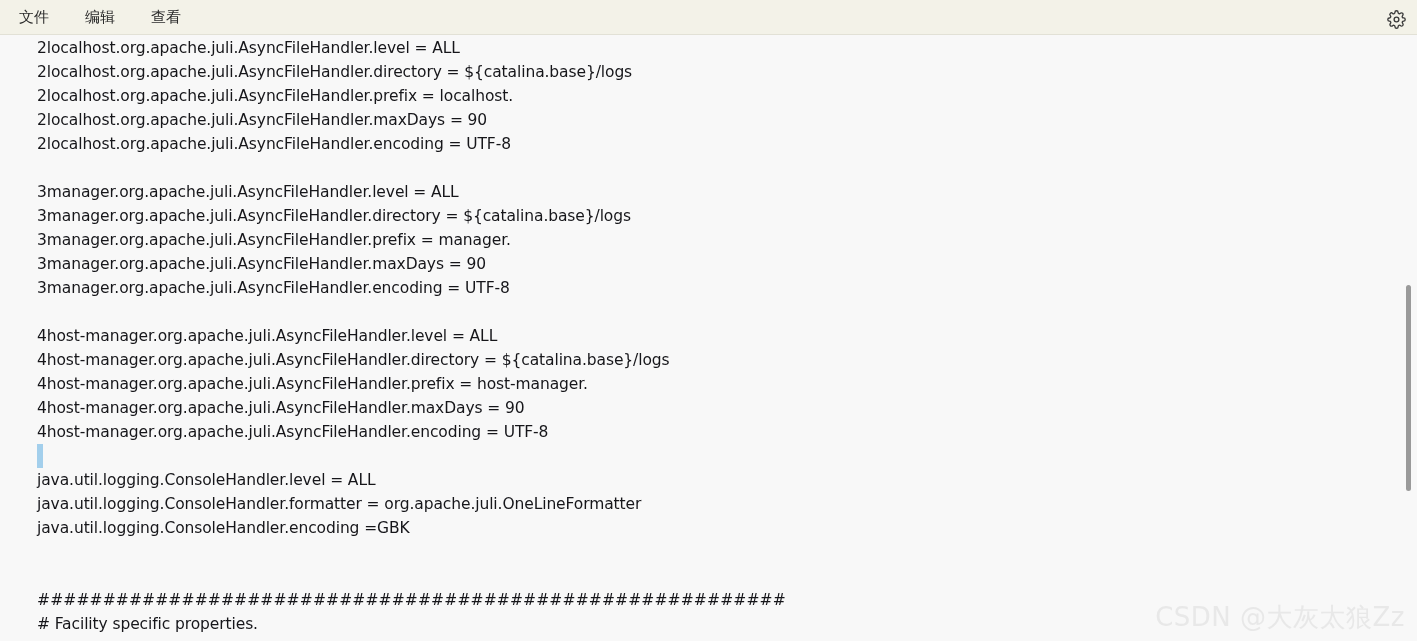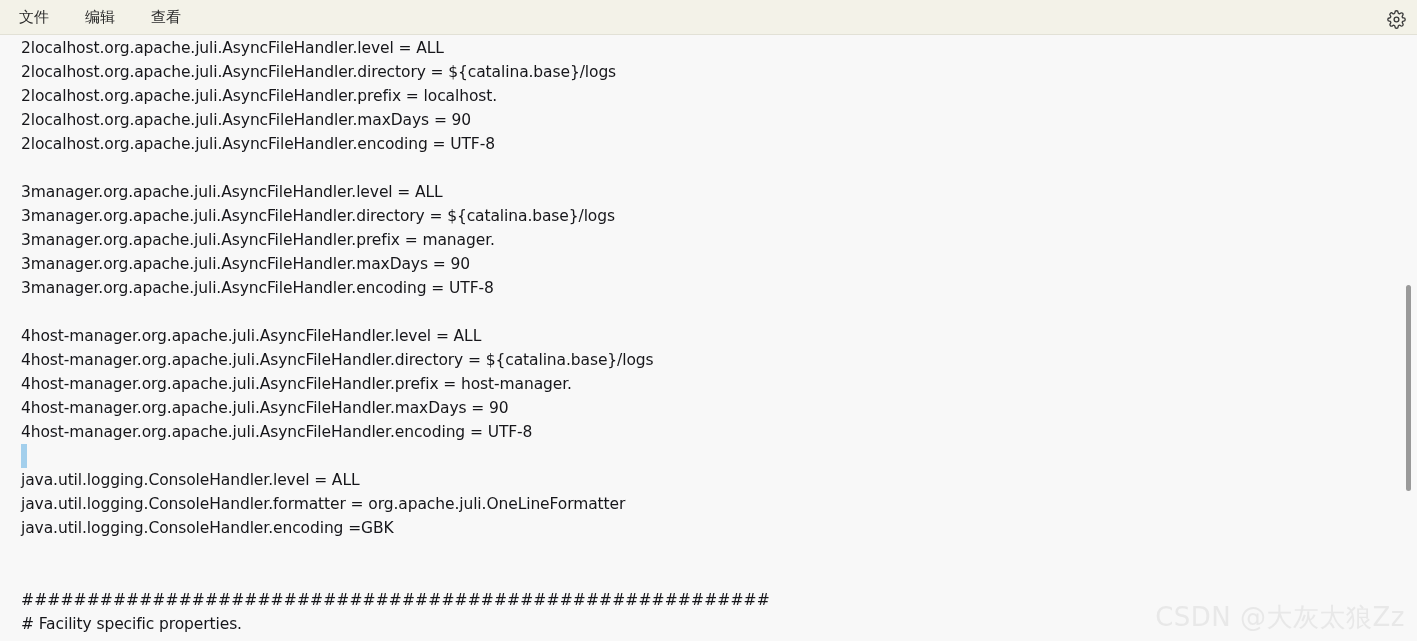--- a/index.html
+++ b/index.html
@@ -79,20 +79,21 @@
     font-size: 15.5px;
     line-height: 24px;
     color: #16161a;
     white-space: pre;
     letter-spacing: -0.1px;
   }
   .line {
     height: 24px;
     white-space: pre;
     width: max-content;
+    margin-left: 16px;
   }
   .line.blank { color: transparent; }
   .line.sel {
     background: #a3cfec;
     width: max-content;
     padding-right: 1px;
   }
   .line.hashes {
     letter-spacing: 0.15px;
   }

